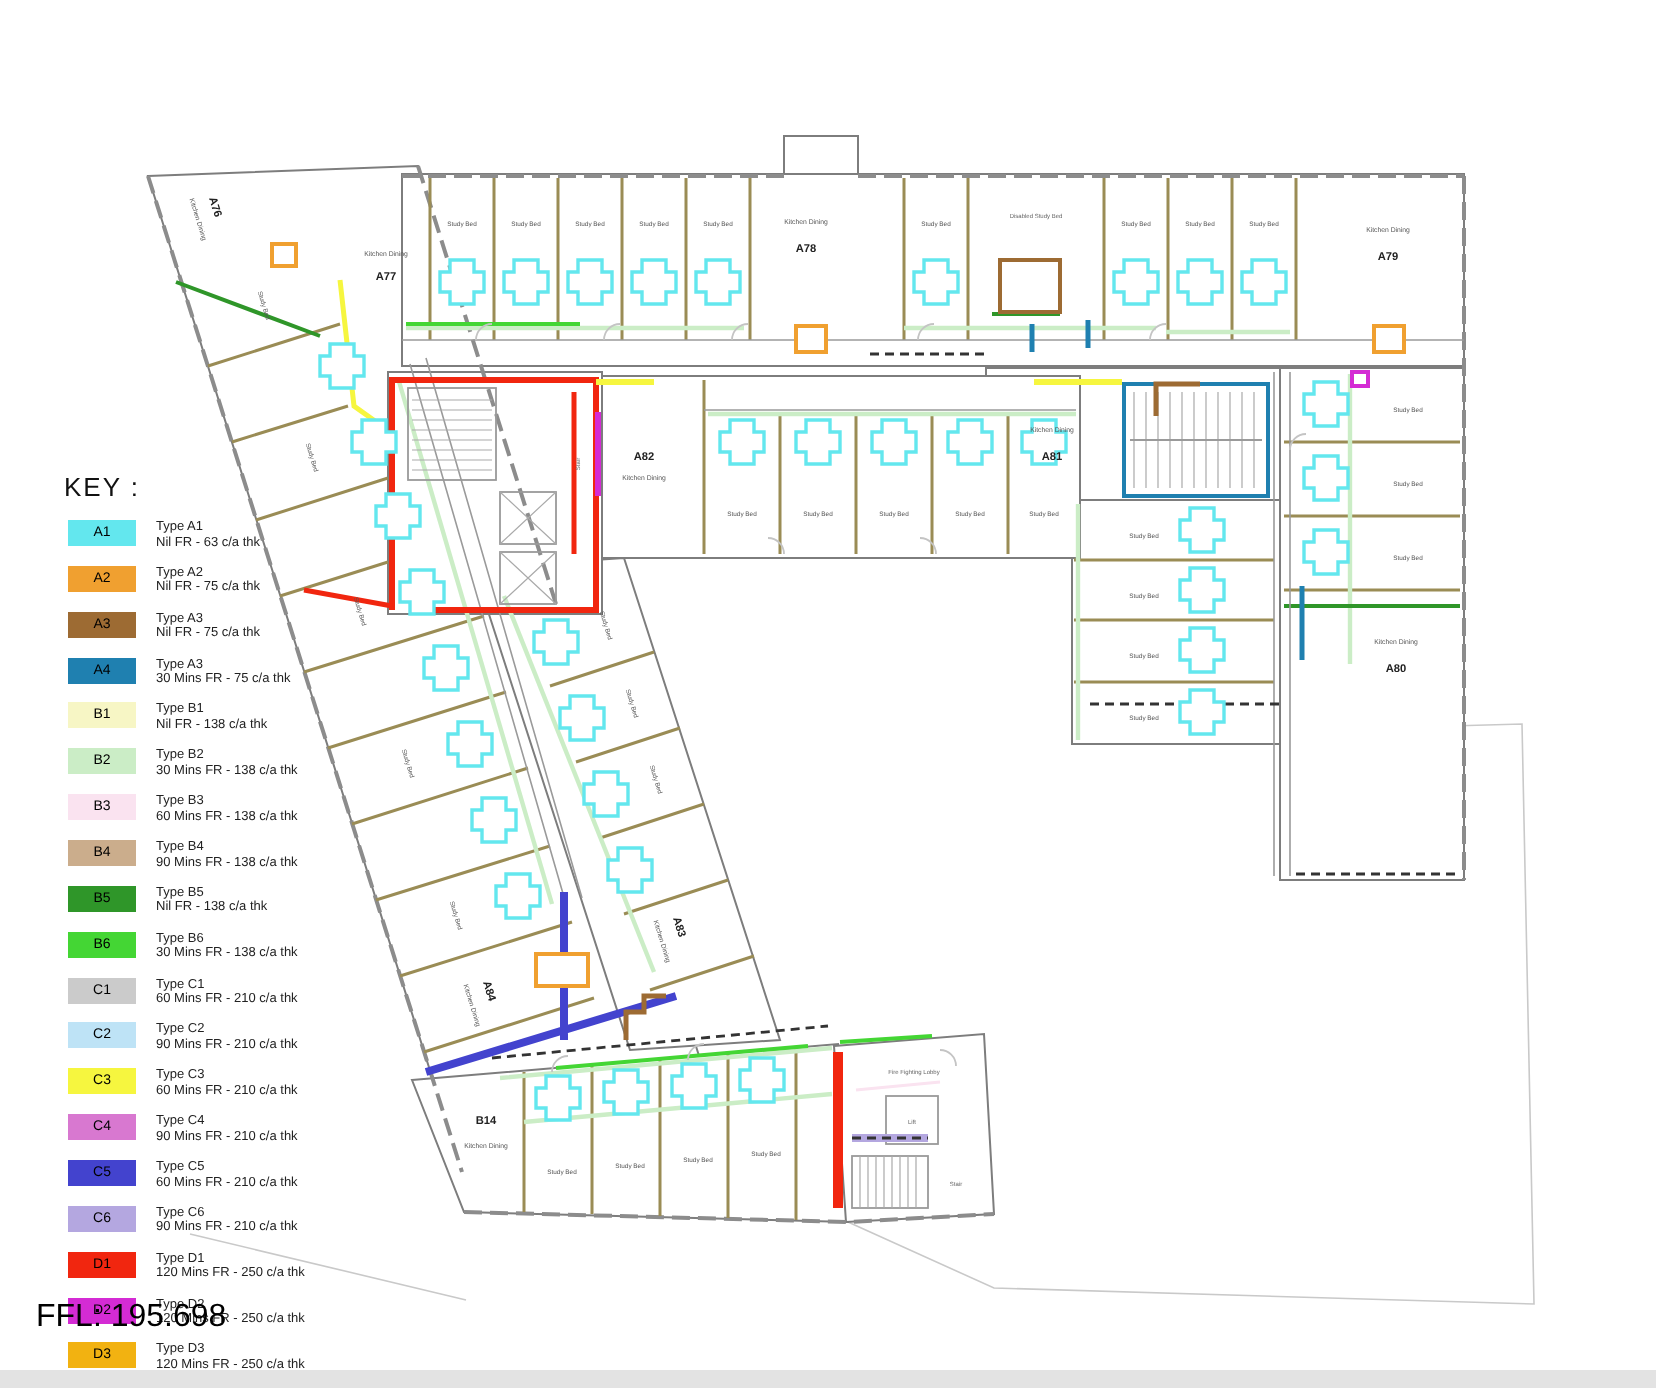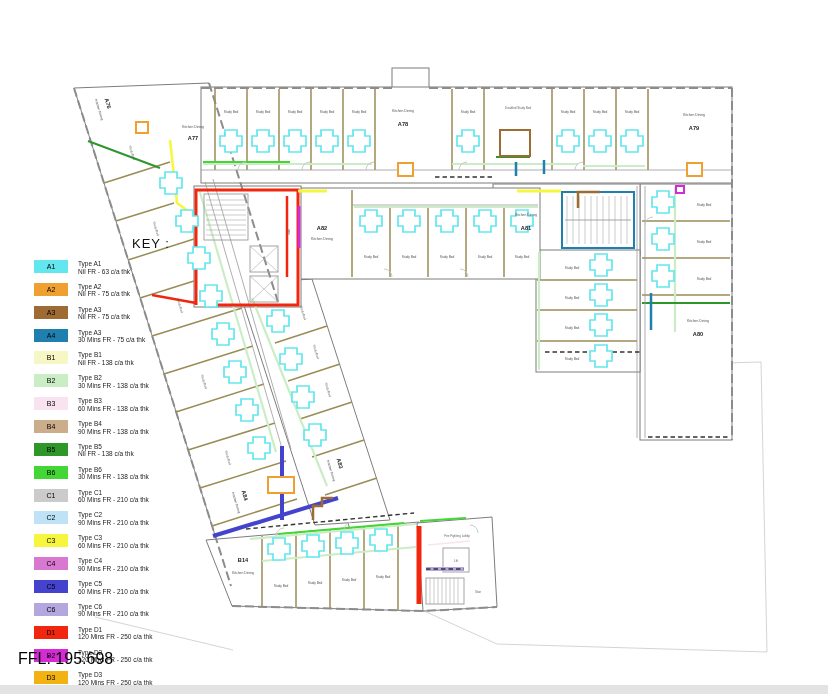--- a/index.html
+++ b/index.html
@@ -1,20 +1,20 @@
 <!DOCTYPE html>
 <html style="--c-A1: #63E7EE; --c-A2: #F0A030; --c-A3: #9D6B33; --c-A4: #1F80B0; --c-B1: #F7F6C5; --c-B2: #CBEDC6; --c-B3: #FAE3F0; --c-B4: #CBAD8C; --c-B5: #2F9629; --c-B6: #44D634; --c-C1: #CBCBCB; --c-C2: #BEE3F6; --c-C3: #F6F63F; --c-C4: #D878D0; --c-C5: #4343CE; --c-C6: #B4A7E0; --c-D1: #F1260F; --c-D2: #D42BD4; --c-D3: #F2B211;"><head>
 <meta charset="utf-8">
 <style>
   html,body{margin:0;padding:0;background:#fff;}
   body{width:828px;height:694px;position:relative;overflow:hidden;
        font-family:"Liberation Sans", sans-serif;color:#111;}
   
   .key{position:absolute;left:10px;top:236px;width:160px;}
-  .key-title{font-size:13px;letter-spacing:1px;color:#111;margin:0 0 9px 22px;text-align:right;}
+  .key-title{font-size:13px;letter-spacing:1px;color:#111;margin:0 0 9px 22px;}
   .key-row{display:flex;align-items:flex-start;margin-bottom:7.8px;}
   .swatch{width:34px;height:13px;margin-left:24px;flex:0 0 34px;
           font-size:7px;line-height:13px;text-align:center;color:#000;}
   .key-text{margin-left:10px;font-size:6.5px;line-height:1.16;color:#222;white-space:nowrap;}
   .ffl{position:absolute;left:18px;top:650px;font-size:16px;color:#000;}
   .bottom-strip{position:absolute;left:0;bottom:0;width:828px;height:9px;background:#e3e3e3;}
   
   svg text{font-family:"Liberation Sans", sans-serif;}
   .blk{fill:#ffffff;stroke:#7d7d7d;stroke-width:1;}
   .site{stroke:#c9c9c9;stroke-width:0.8;fill:none;}

